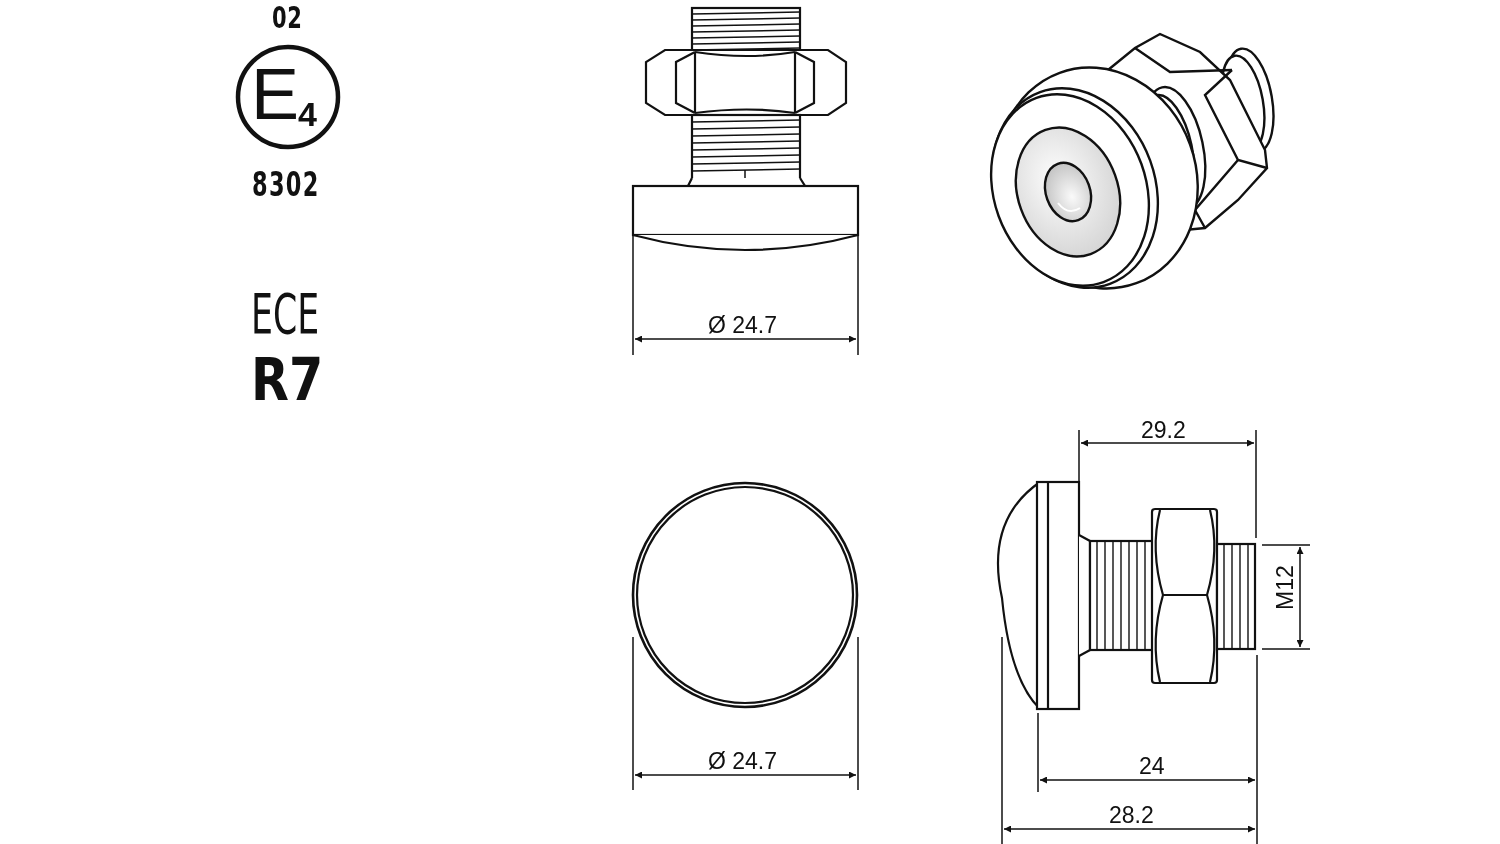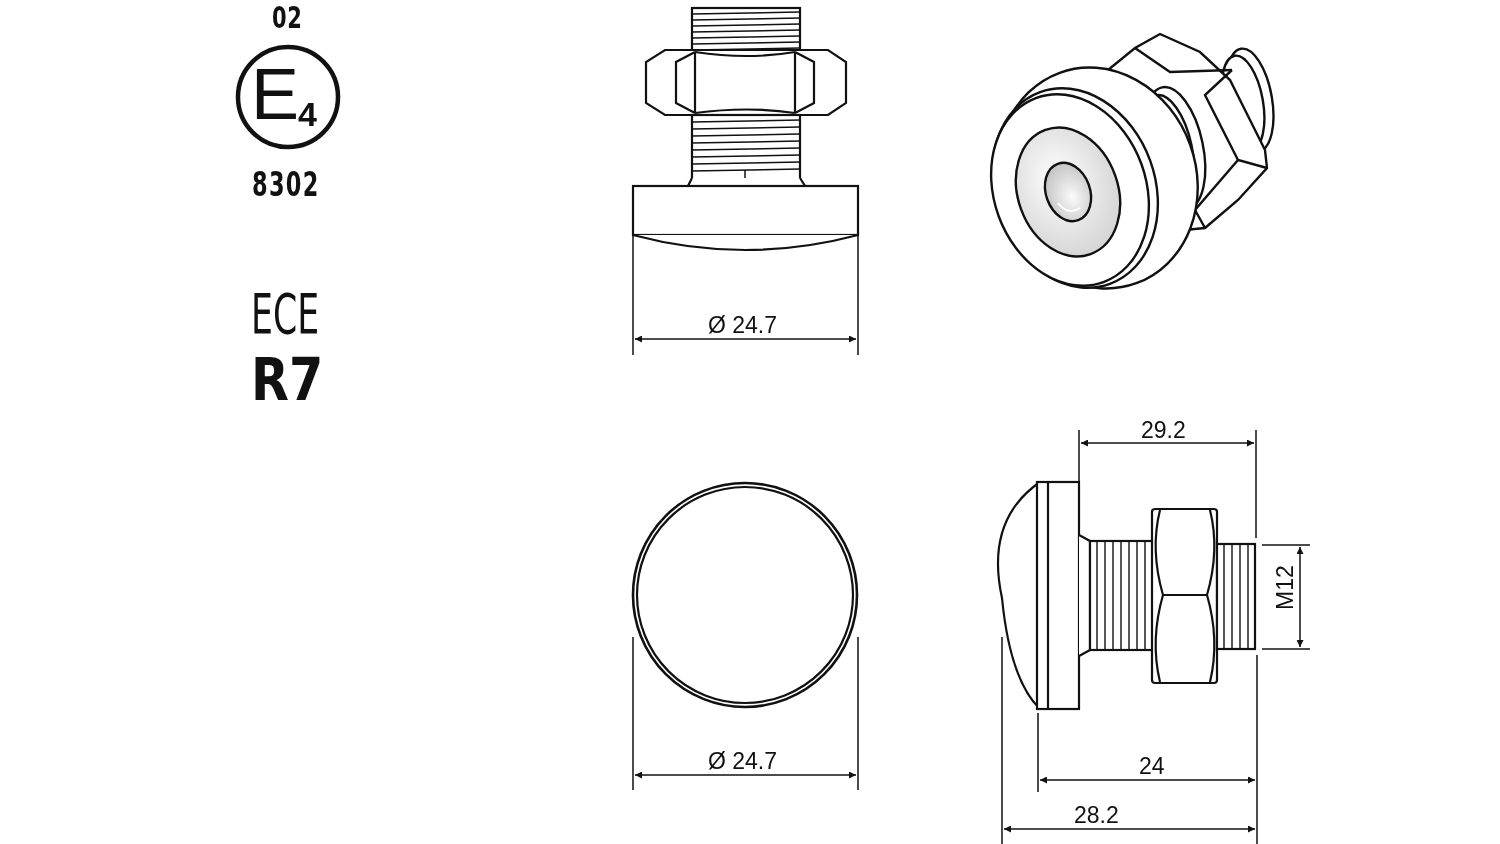--- a/index.html
+++ b/index.html
@@ -170,13 +170,13 @@
 
 <div class="abs cond cert-bottom">8302</div>
 <div class="abs cond std-name">ECE</div>
 <div class="abs cond std-num">R7</div>
 
 <div class="abs dim" style="left:708px;top:312px;">Ø 24.7</div>
 <div class="abs dim" style="left:708px;top:748px;">Ø 24.7</div>
 <div class="abs dim" style="left:1141px;top:417px;">29.2</div>
 <div class="abs dim" style="left:1272px;top:610px;transform:rotate(-90deg);transform-origin:left top;">M12</div>
 <div class="abs dim" style="left:1132px;top:753px;margin-left:7px;">24</div>
-<div class="abs dim" style="left:1074px;top:802px;text-align:right;">28.2</div>
+<div class="abs dim" style="left:1109px;top:802px;text-align:right;">28.2</div>
 
 </body></html>

